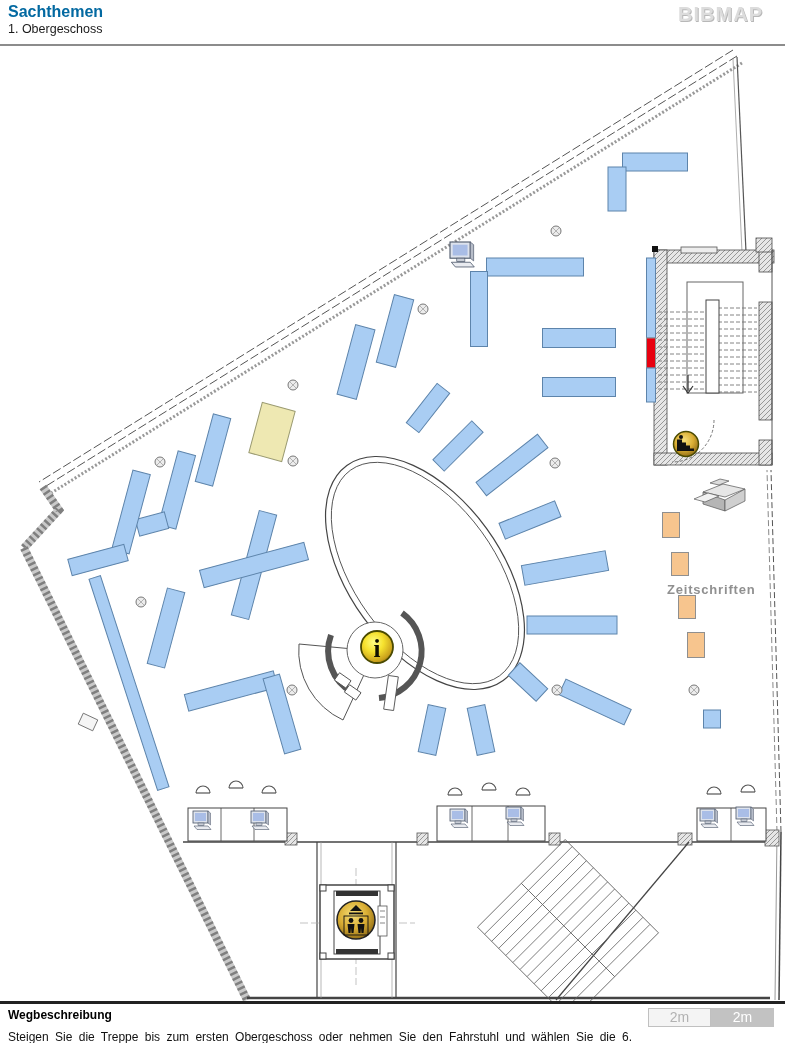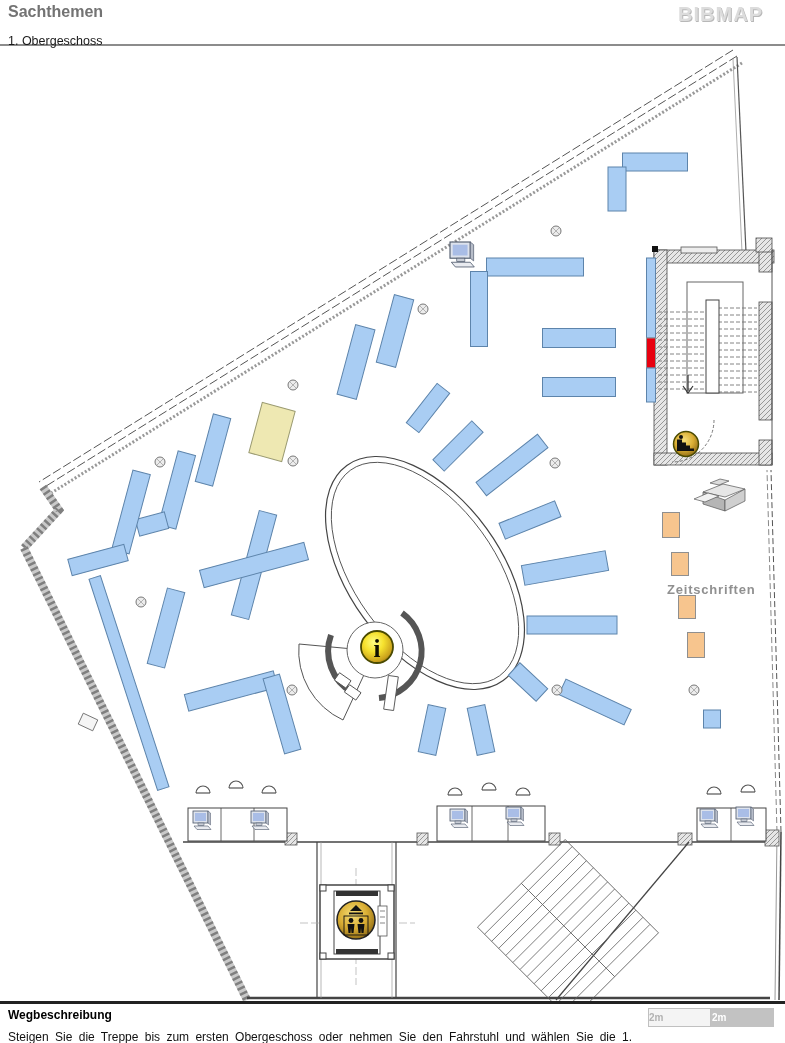--- a/index.html
+++ b/index.html
@@ -1,30 +1,30 @@
 <!DOCTYPE html>
 <html><head>
 <meta charset="utf-8">
 <style>
   html,body{margin:0;padding:0;background:#fff;}
   #page{position:relative;width:785px;height:1043px;background:#fff;overflow:hidden;
         font-family:"Liberation Sans",sans-serif;}
   #map-svg{position:absolute;left:0;top:0;z-index:1;}
   .header{position:absolute;left:0;top:0;width:785px;height:44px;background:#fff;
           border-bottom:2px solid #8c8c8c;z-index:3;}
-  .header .title{margin:3px 0 0 8px;font-size:16px;font-weight:bold;color:#737373;}
-  .header .subtitle{margin:13px 0 0 8px;font-size:12.5px;color:#1a1a1a;}
+  .header .title{margin:3px 0 0 8px;font-size:16px;font-weight:bold;color:#0369a1;}
+  .header .subtitle{margin:1px 0 0 8px;font-size:12.5px;color:#1a1a1a;}
   .logo{position:absolute;right:22px;top:3px;font-size:20px;font-weight:bold;
         color:#dcdcdc;text-shadow:1px 1px 0 #b8b8b8;letter-spacing:1px;}
   .footer{position:absolute;left:0;top:1001px;width:785px;height:42px;background:#fff;
           border-top:3px solid #222;z-index:3;}
   .footer .fheading{margin:4px 0 8px 8px;font-size:12px;font-weight:bold;color:#000;}
   .footer .fdesc{margin:3px 0 0 8px;font-size:12px;color:#111;word-spacing:3px;}
   .scalebar{position:absolute;right:11px;top:4px;display:flex;z-index:4;}
-  .scaleseg{width:61px;height:17px;font-size:10px;line-height:17px;font-weight:bold;}
+  .scaleseg{width:61px;height:17px;font-size:14px;line-height:17px;text-align:center;}
   .scaleseg.light{background:#f4f4f4;color:#b2b2b2;border:1px solid #c0c0c0;}
   .scaleseg.dark{background:#c2c2c2;color:#ffffff;border:1px solid #c2c2c2;}
   .zlabel{font-family:"Liberation Sans",sans-serif;font-size:13px;font-weight:bold;
           fill:#909090;letter-spacing:.8px;}
   .iletter{font-family:"Liberation Serif",serif;font-size:25px;font-weight:bold;fill:#101000;}
 </style>
 </head>
 <body>
 
 <svg id="map-svg" width="785" height="1043" viewBox="0 0 785 1043">
@@ -399,19 +399,19 @@
 </svg>
 
 <div id="page">
   <div class="header">
     <div class="title">Sachthemen</div>
     <div class="subtitle">1. Obergeschoss</div>
     <div class="logo">BIBMAP</div>
   </div>
   <div class="footer">
     <div class="fheading">Wegbeschreibung</div>
-    <div class="fdesc">Steigen Sie die Treppe bis zum ersten Obergeschoss oder nehmen Sie den Fahrstuhl und wählen Sie die 1.</div>
+    <div class="fdesc">Steigen Sie die Treppe bis zum ersten Obergeschoss oder nehmen Sie den Fahrstuhl und wählen Sie die 6.</div>
     <div class="scalebar">
       <div class="scaleseg light">2m</div>
       <div class="scaleseg dark">2m</div>
     </div>
   </div>
 </div>
 
 </body></html>

